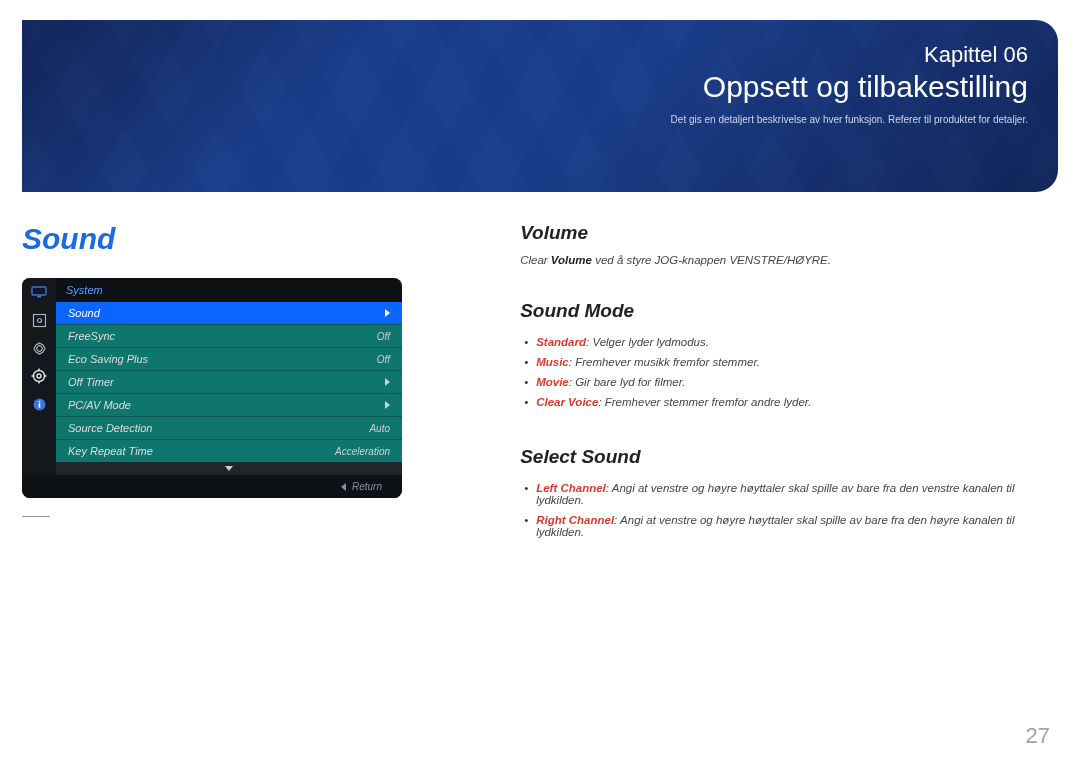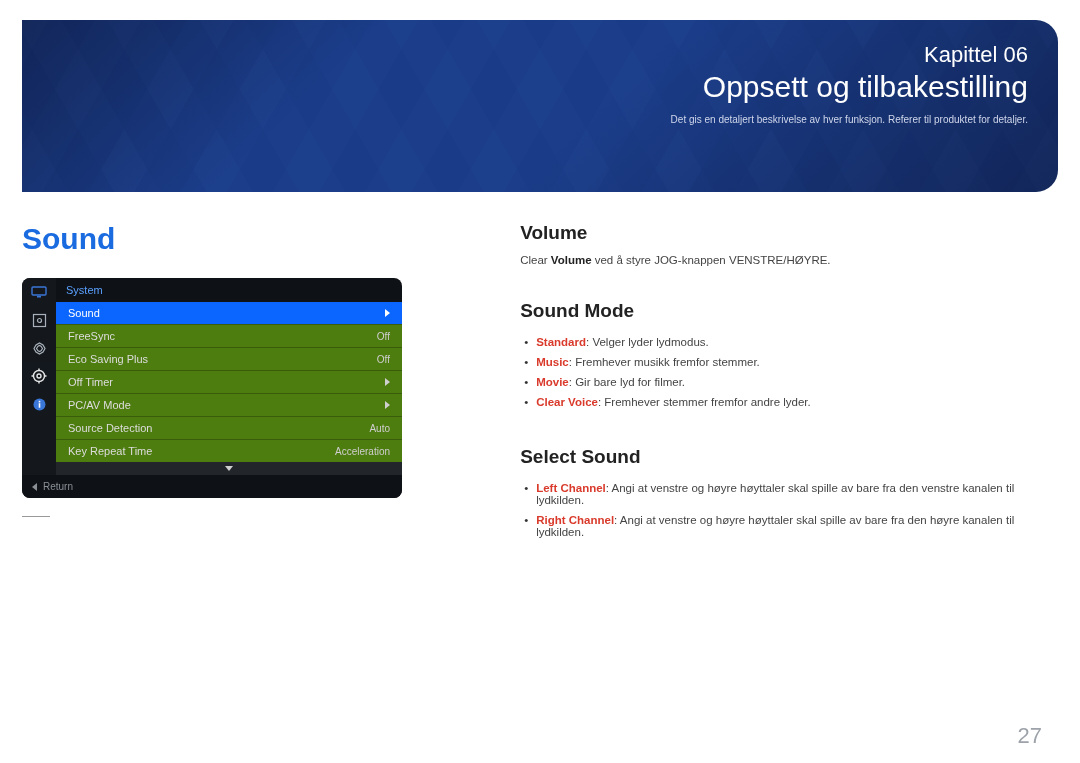--- a/index.html
+++ b/index.html
@@ -47,20 +47,21 @@
   }
   .subtitle {
     font-size: 10px;
     color: #cfd6ea;
   }
 
   .columns {
     display: flex;
     margin-top: 30px;
     gap: 40px;
+    font-style: italic;
   }
   .col-left { width: 46%; }
   .col-right { width: 54%; }
 
   h1.blue {
     color: #1a6ae0;
     font-size: 30px;
     font-weight: 600;
     margin-bottom: 22px;
   }
@@ -103,21 +104,21 @@
     padding: 6px 10px;
     font-size: 11px;
   }
   .menu-item {
     display:flex;
     justify-content:space-between;
     align-items:center;
     padding: 5px 12px;
     background:#22262b;
   }
-  .menu-item.plain { background:#4d7c0f; }
+  .menu-item.plain { background:#0f766e; }
   .menu-item + .menu-item { border-top:1px solid rgba(0,0,0,0.25); }
   .menu-item.selected {
     background:#0a66ff;
     color:#fff;
   }
   .rt { color:#cfcfcf; font-size:10px; }
   .menu-item.selected .rt { color:#fff; }
   .tri {
     display:inline-block;
     width:0;height:0;
@@ -136,24 +137,24 @@
     position:relative;
   }
   .footer-row .down-caret {
     width:0;height:0;
     border-left:4px solid transparent;
     border-right:4px solid transparent;
     border-top:5px solid #cfcfcf;
   }
   .return-bar {
     display:flex;
-    justify-content:flex-start;
+    justify-content:flex-end;
     align-items:center;
     gap:6px;
-    padding:6px 10px;
+    padding:6px 20px;
     background:#0e1115;
     color:#8a8f96;
     font-size:10px;
   }
   .tri-left {
     display:inline-block;
     width:0;height:0;
     border-top:4px solid transparent;
     border-bottom:4px solid transparent;
     border-right:5px solid #8a8f96;
@@ -190,21 +191,21 @@
   ul.opts li::before {
     content:"•";
     position:absolute;
     left:0;
     color:#333;
   }
   .red { color:#d93a2b; font-weight:700; }
 
   .page-num {
     position:absolute;
-    right:38px;
+    right:30px;
     bottom:14px;
     font-size:22px;
     color:#9ea3aa;
     font-weight:400;
   }
 
   
   svg.ico { display:block; }
 </style>
 </head>

